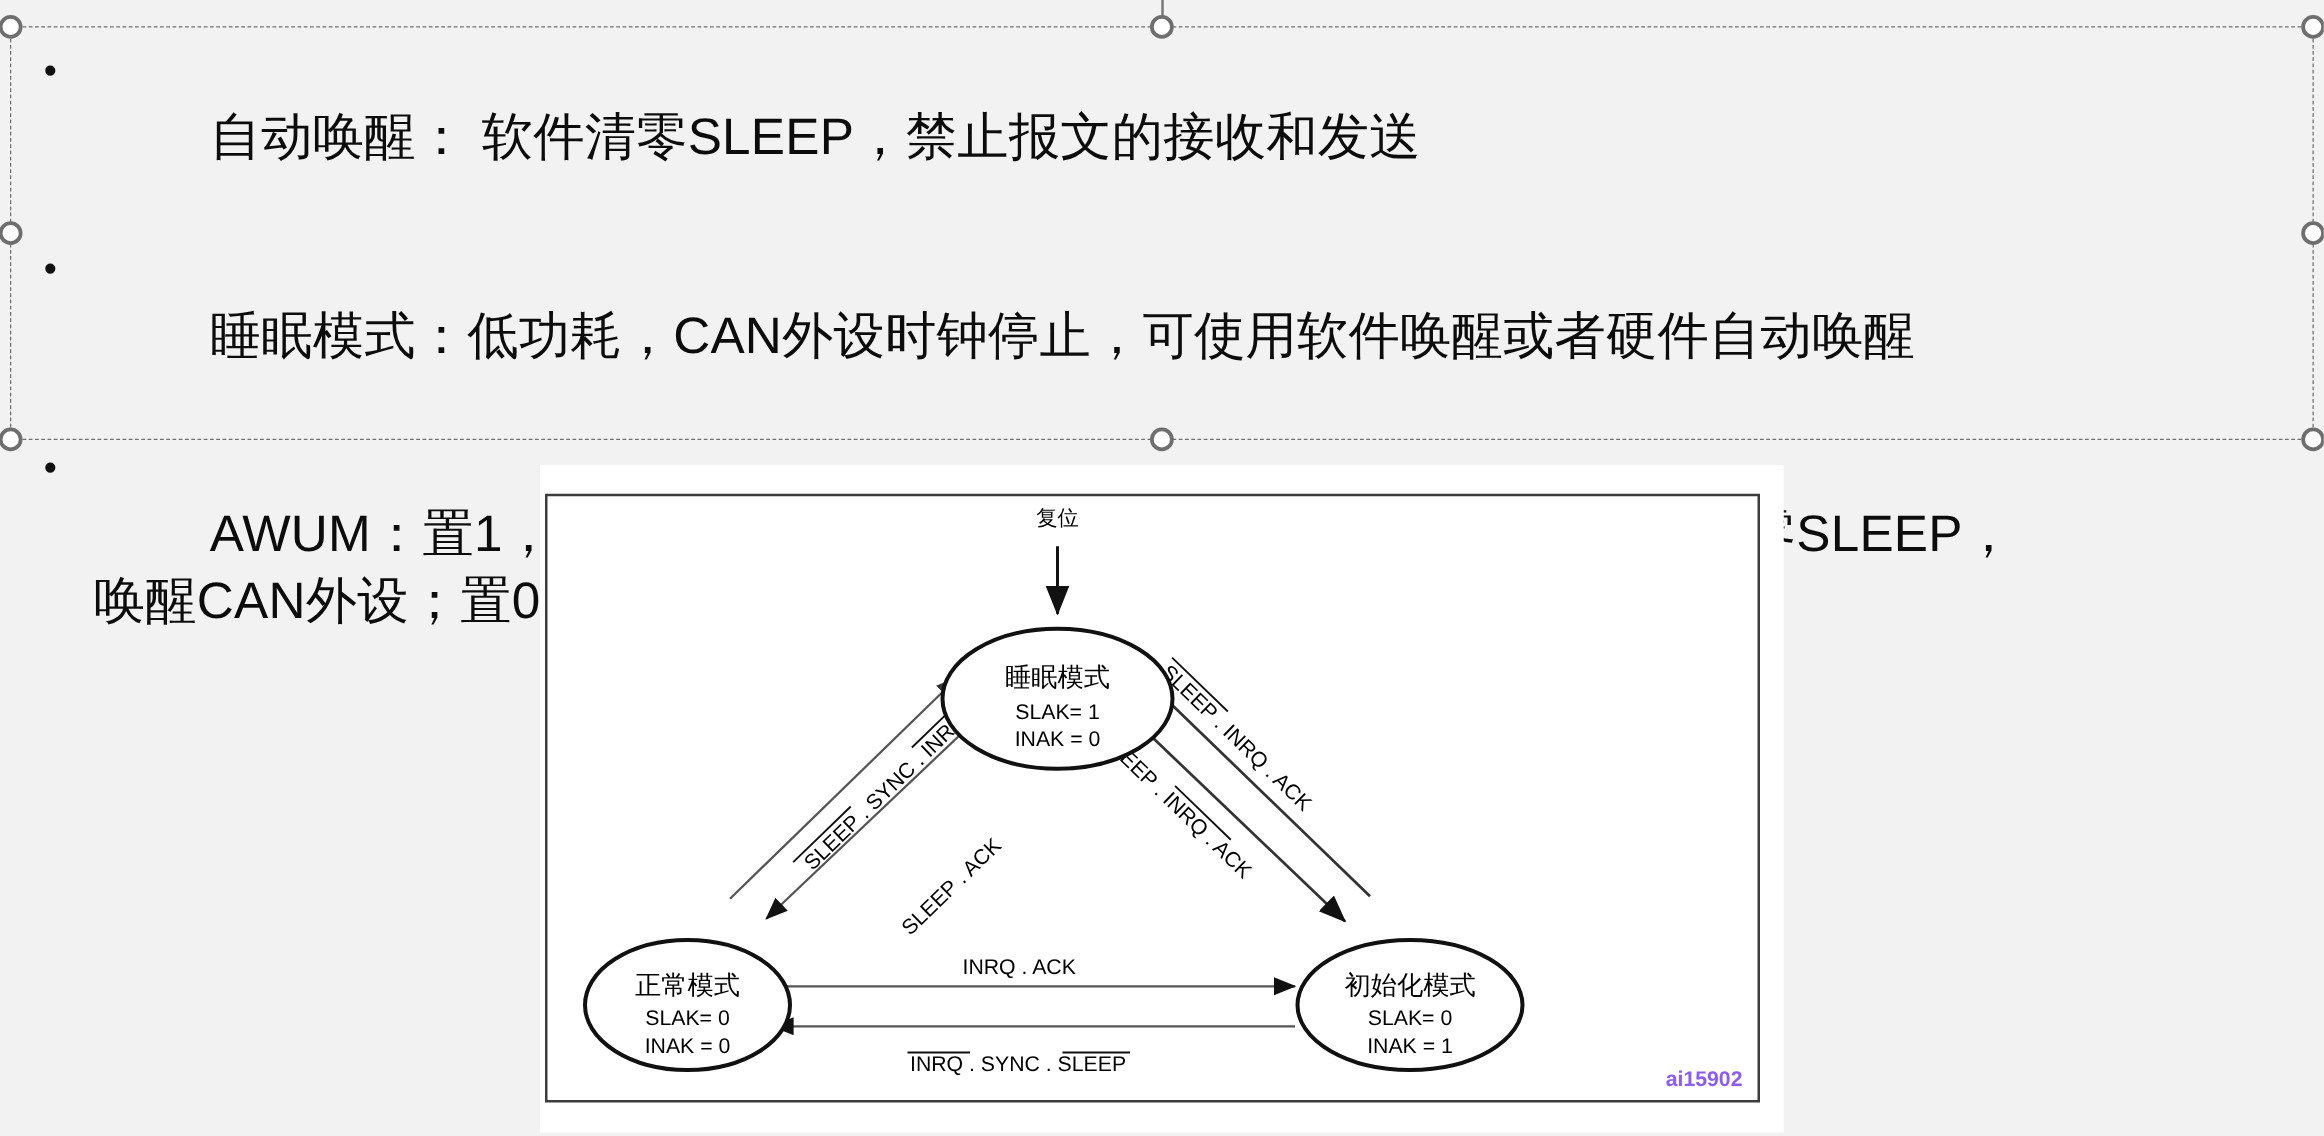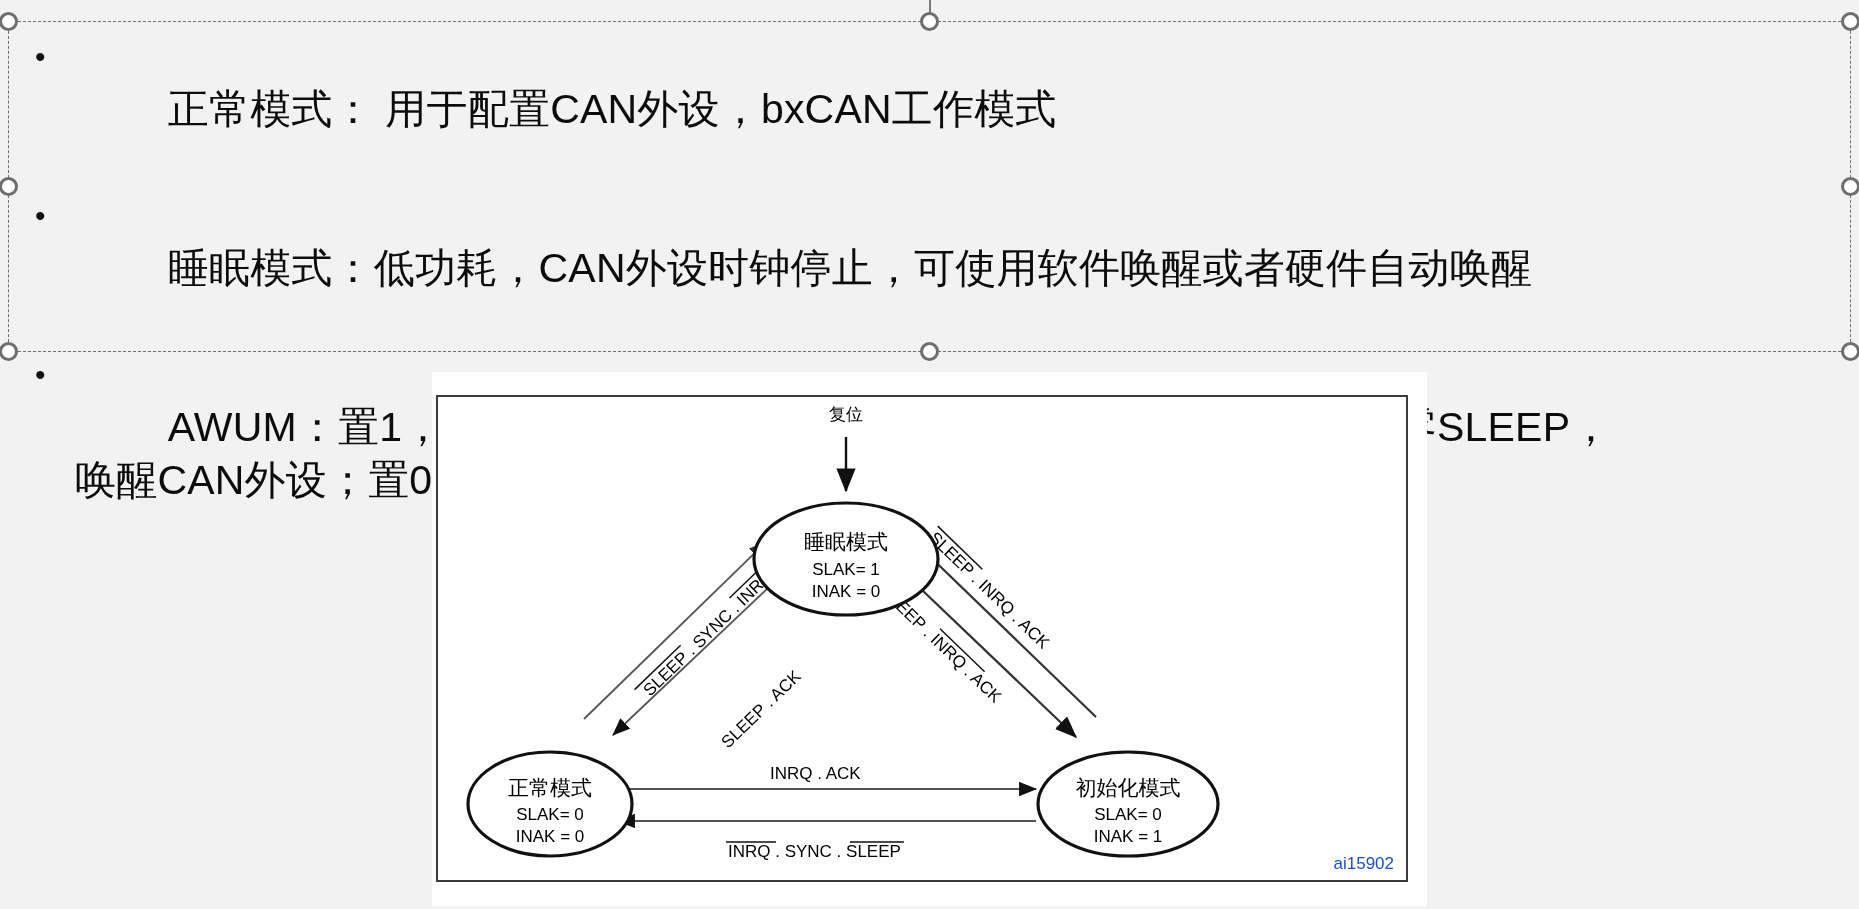--- a/index.html
+++ b/index.html
@@ -121,22 +121,22 @@
     box-sizing: border-box;
     background: #fff;
     overflow: hidden;
   }
   #fig-svg { display: block; }
   .fig-id {
     position: absolute;
     right: 12px;
     bottom: 6px;
     font-size: 17px;
-    font-weight: normal;
-    color: #1d4ed8;
+    font-weight: bold;
+    color: #8b5cf6;
     margin-left: 32px;
   }
 
   .nd-title { font-size: 21px; }
   .nd-sub   { font-size: 17px; }
   .edge-lbl { font-size: 17px; }
 </style>
 </head>
 <body>
 
@@ -148,21 +148,21 @@
     <div class="handle h-tc"></div>
     <div class="handle h-tr"></div>
     <div class="handle h-ml"></div>
     <div class="handle h-mr"></div>
     <div class="handle h-bl"></div>
     <div class="handle h-bc"></div>
     <div class="handle h-br"></div>
 
     <ul class="bullets">
       <li>
-        <span>正常模式：</span><span> 用于配置CAN外设，bxCAN工作模式</span>
+        <span>自动唤醒：</span><span> 软件清零SLEEP，禁止报文的接收和发送</span>
       </li>
       <li>
         <span>睡眠模式：低功耗，CAN外设时钟停止，可使用软件唤醒或者硬件自动唤醒</span>
       </li>
       <li>
         <span>AWUM：置1，自动唤醒，一旦检测到CAN总线活动，硬件就自动清零SLEEP，
 唤醒CAN外设；置0，手动唤醒，软件清零SLEEP，唤醒CAN外设</span>
       </li>
     </ul>
   </div>

